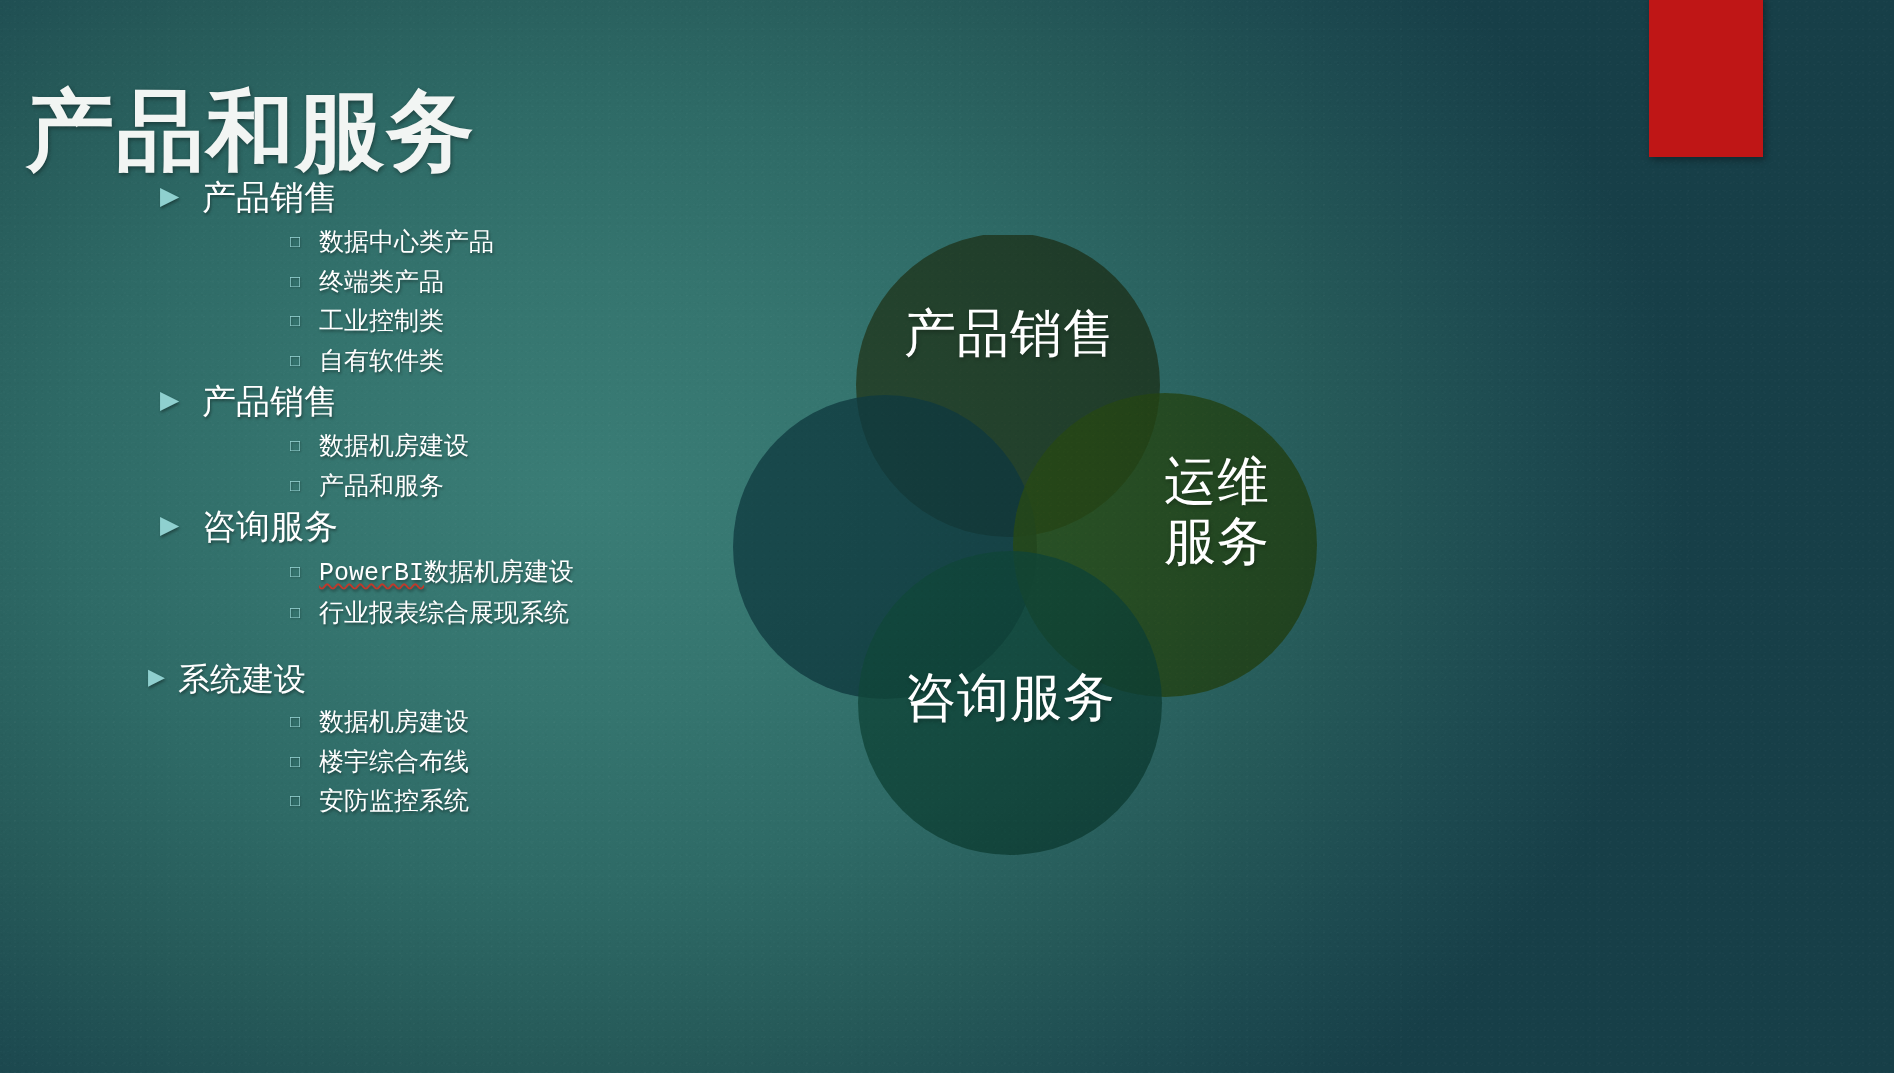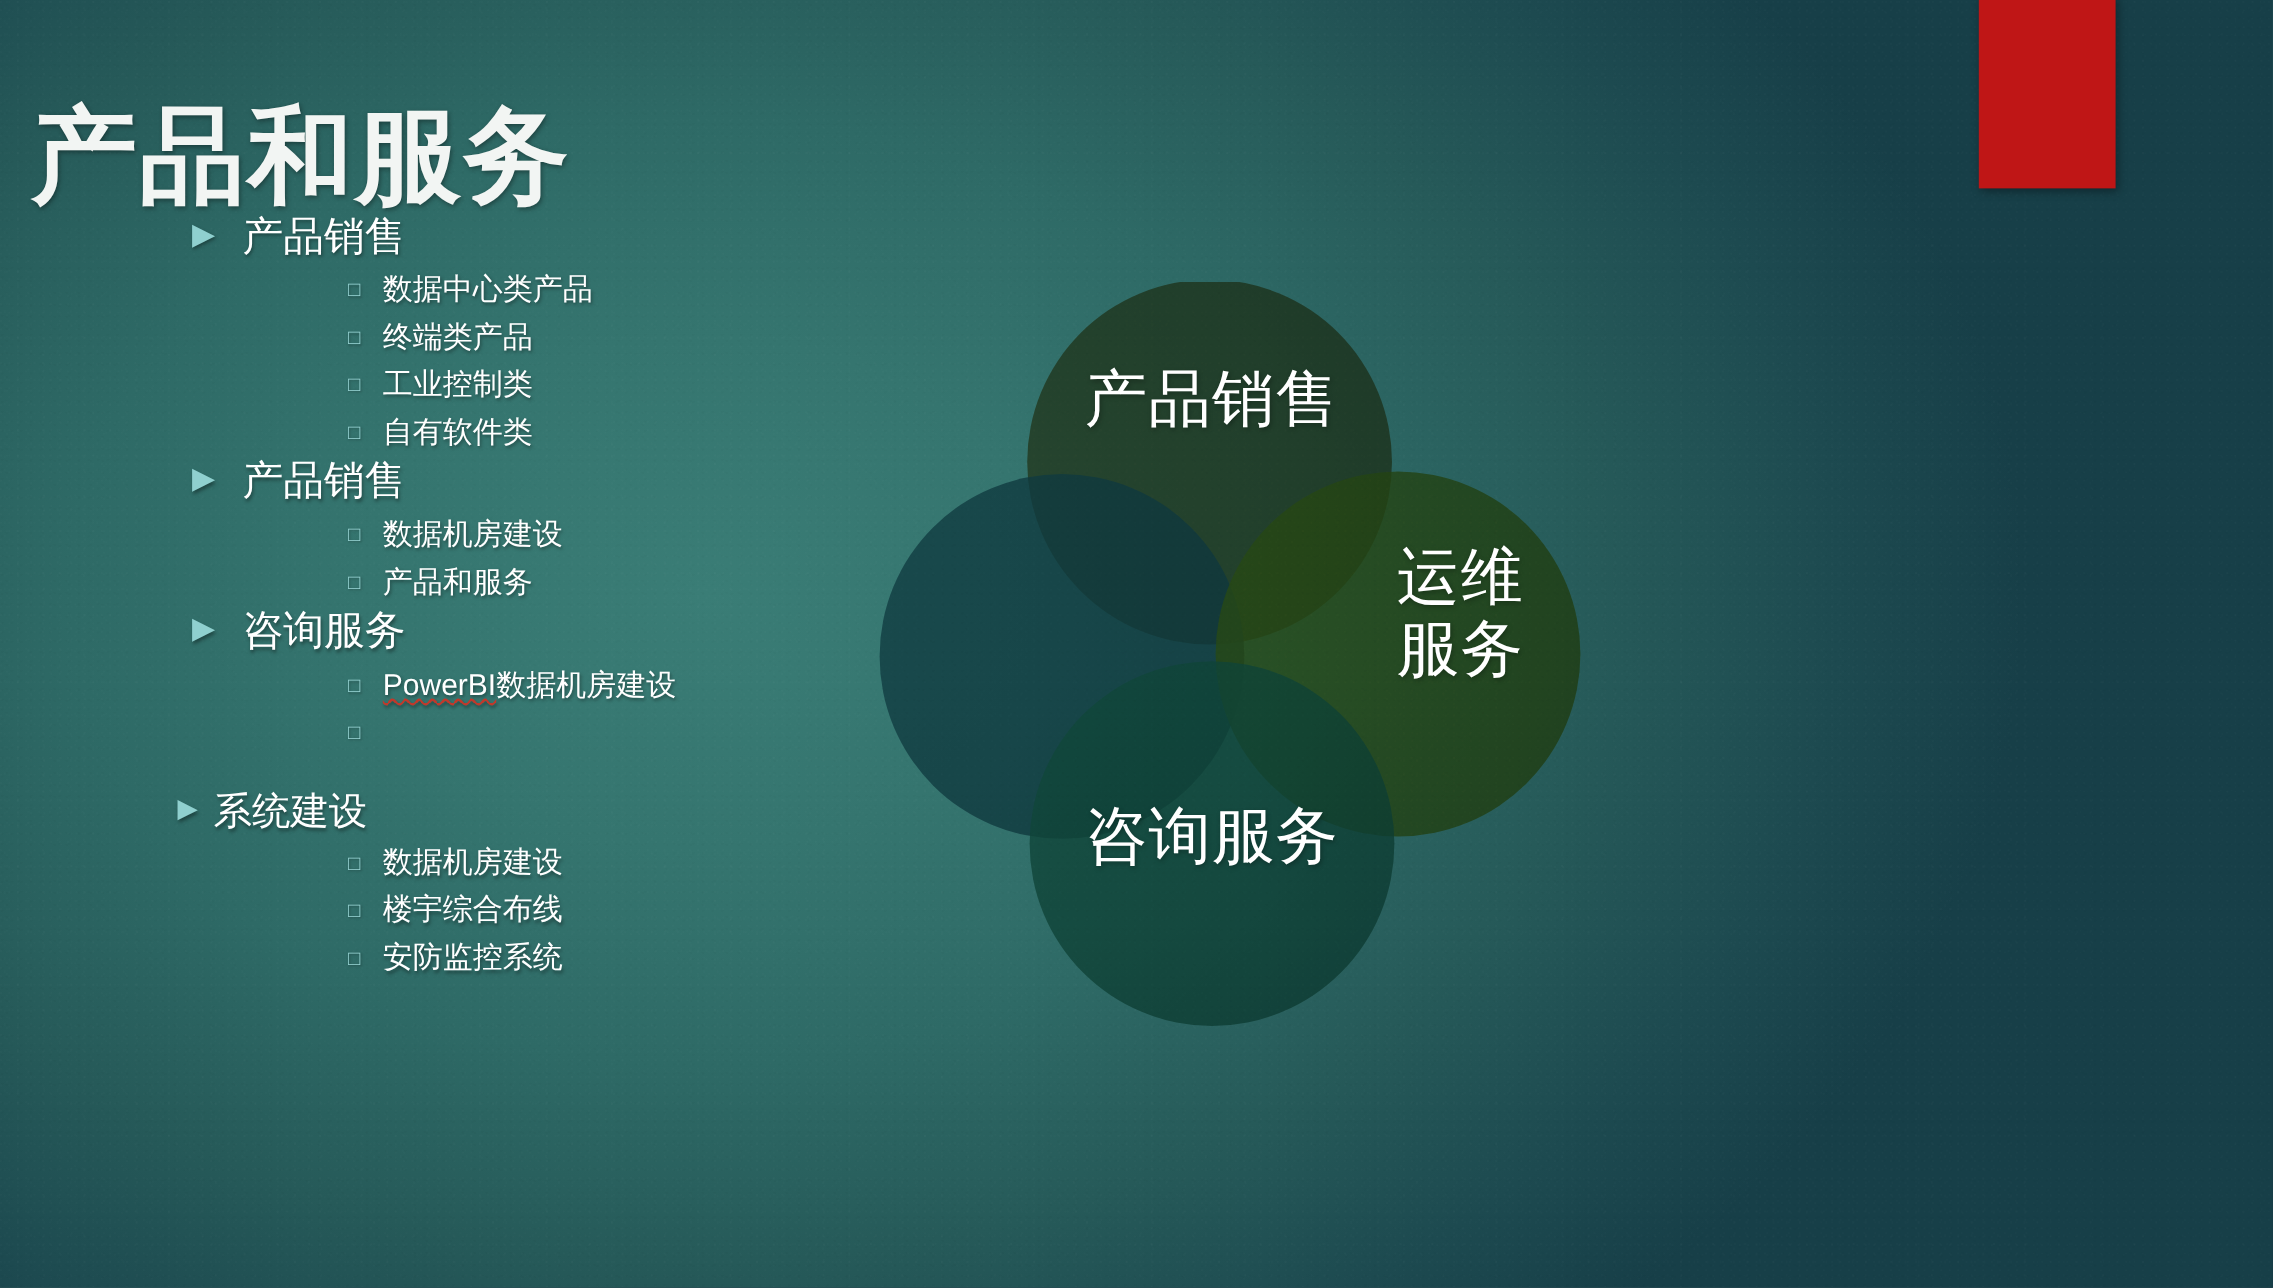--- a/index.html
+++ b/index.html
@@ -99,21 +99,21 @@
   .lvl2 .sq {
     color: #9ad6d6;
     font-size: 17px;
     line-height: 2.30;
     width: 29px;
     flex: 0 0 29px;
     text-shadow: 1px 1px 2px rgba(0,0,0,.35);
   }
   .spacer { height: 26px; }
   .misspell {
-    font-family: Liberation Sans, sans-serif;
+    font-family: Liberation Mono, monospace;
     text-decoration: underline;
     text-decoration-color: #c0392b;
     text-decoration-style: wavy;
     text-decoration-thickness: 1.5px;
     text-underline-offset: 3px;
   }
   
   #venn {
     position: absolute;
     left: 700px;
@@ -189,20 +189,21 @@
     <div class="lvl1">
       <span class="tri">▶</span>
       <span>咨询服务</span>
     </div>
     <div class="lvl2">
       <span class="sq">□</span>
       <span><span class="misspell">PowerBI</span><span>数据机房建设</span></span>
     </div>
     <div class="lvl2">
       <span class="sq">□</span>
+      <span>行业报表综合展现系统</span>
     </div>
 
     <div class="spacer"></div>
 
     <div class="lvl1 compact">
       <span class="tri">▶</span>
       <span>系统建设</span>
     </div>
     <div class="lvl2">
       <span class="sq">□</span>

